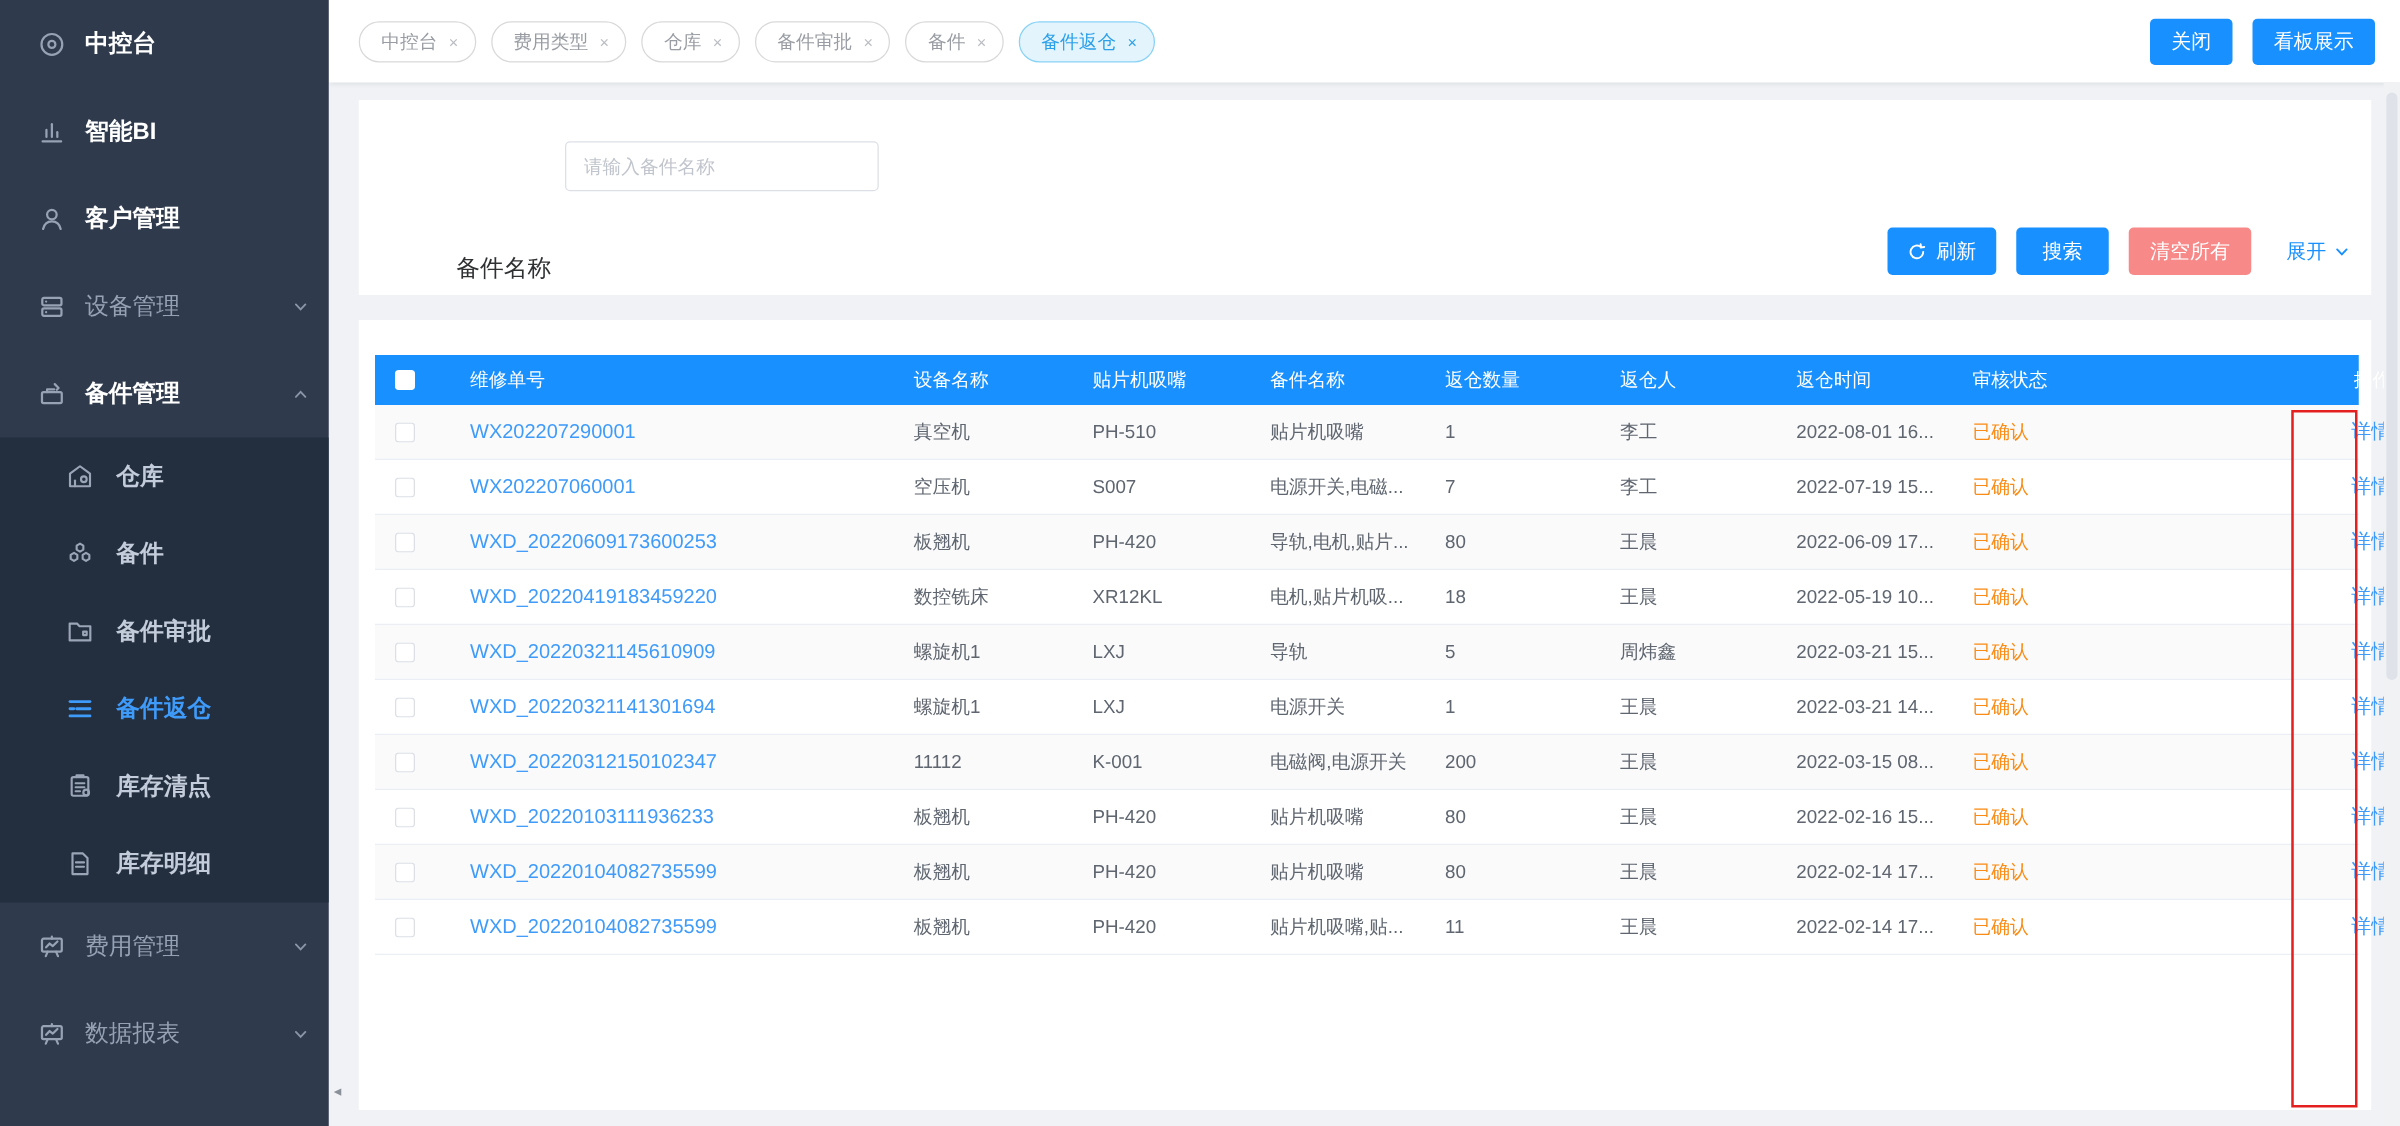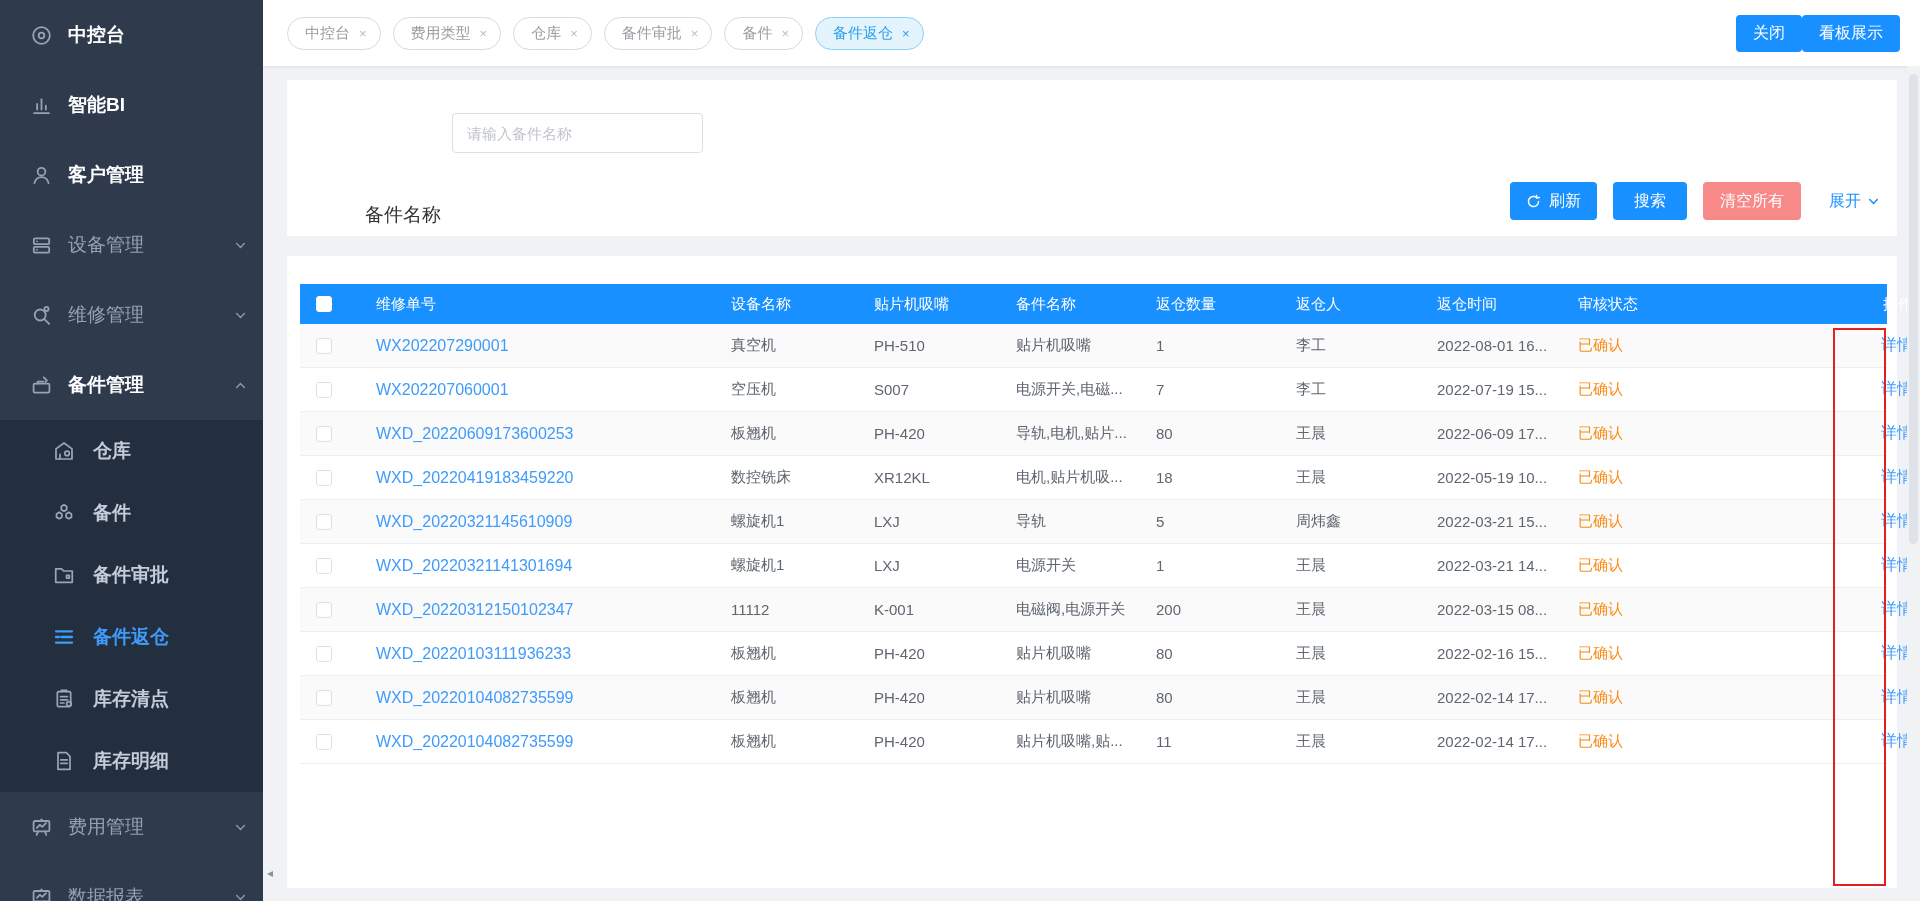--- a/index.html
+++ b/index.html
@@ -21,21 +21,21 @@
   .sub-item.active .ico { color:#3f9bfa; }
 
   
   .main { position:absolute; left:263px; top:0; width:1657px; height:901px; background:#f0f2f5; }
   .topbar { height:66px; background:#fff; display:flex; align-items:center; padding:0 20px 0 24px; box-shadow:0 1px 4px rgba(0,21,41,.09); position:relative; z-index:3; }
   .tags { display:flex; gap:12px; flex:1; align-items:center; }
   .tag { height:33px; border:1px solid #d9d9d9; border-radius:17px; background:#fff; color:#999da3; font-size:15px; display:inline-flex; align-items:center; padding:0 13px 0 17px; gap:9px; cursor:pointer; white-space:nowrap; }
   .tag .x { color:#b9bcc2; font-size:13px; cursor:pointer; }
   .tag.active { background:#e3f4fd; border-color:#89d2f6; color:#2ba0e9; }
   .tag.active .x { color:#2ba0e9; }
-  .top-btns { display:flex; }
+  .top-btns { display:flex; gap:16px; }
   .btn { border:none; border-radius:4px; cursor:pointer; font-family:inherit; }
   .btn-blue { background:#1890ff; color:#fff; }
   .top-btns .btn { height:37px; font-size:16px; padding:0 17px; }
 
   
   .card { background:#fff; margin:0 23px 0 24px; }
   .search-card { margin-top:14px; height:156px; position:relative; }
   .search-label { position:absolute; left:78px; top:122px; font-size:19px; color:#303133; }
   .search-input { position:absolute; left:165px; top:33px; width:251px; height:40px; border:1px solid #dcdfe6; border-radius:4px; padding:0 14px; font-size:15px; color:#333; font-family:inherit; outline:none; }
   .search-input::placeholder { color:#c0c4cc; }
@@ -98,31 +98,20 @@
       </svg>
     <span>客户管理</span>
   </div>
   <div class="side-item">
     <svg class="ico" viewBox="0 0 18 18" fill="none" stroke="currentColor" stroke-width="1.4" stroke-linecap="round">
         <rect x="3" y="3.4" width="12" height="4.6" rx="1"></rect>
         <rect x="3" y="10" width="12" height="4.6" rx="1"></rect>
         <path d="M5.4 5.7h.01M5.4 12.3h.01"></path>
       </svg>
     <span>设备管理</span>
-    <svg class="chev" viewBox="0 0 12 12" fill="none" stroke="currentColor" stroke-width="1.4" stroke-linecap="round">
-        <path d="M2.5 4.2L6 7.8l3.5-3.6"></path>
-      </svg>
-  </div>
-  <div class="side-item">
-    <svg class="ico" viewBox="0 0 18 18" fill="none" stroke="currentColor" stroke-width="1.4" stroke-linecap="round">
-        <circle cx="8" cy="8.6" r="4.3"></circle>
-        <path d="M11.2 11.8L15 15.5"></path>
-        <circle cx="12.9" cy="3.9" r="1.6"></circle>
-      </svg>
-    <span>维修管理</span>
     <svg class="chev" viewBox="0 0 12 12" fill="none" stroke="currentColor" stroke-width="1.4" stroke-linecap="round">
         <path d="M2.5 4.2L6 7.8l3.5-3.6"></path>
       </svg>
   </div>
   <div class="side-item bright">
     <svg class="ico" viewBox="0 0 18 18" fill="none" stroke="currentColor" stroke-width="1.4" stroke-linecap="round" stroke-linejoin="round">
         <rect x="2.8" y="7.6" width="12.4" height="6.9" rx="1"></rect>
         <path d="M6 7.6V5.9h4.5"></path>
         <path d="M10.8 2.6l2.4 2.4-1.1 1.1"></path>
       </svg>

